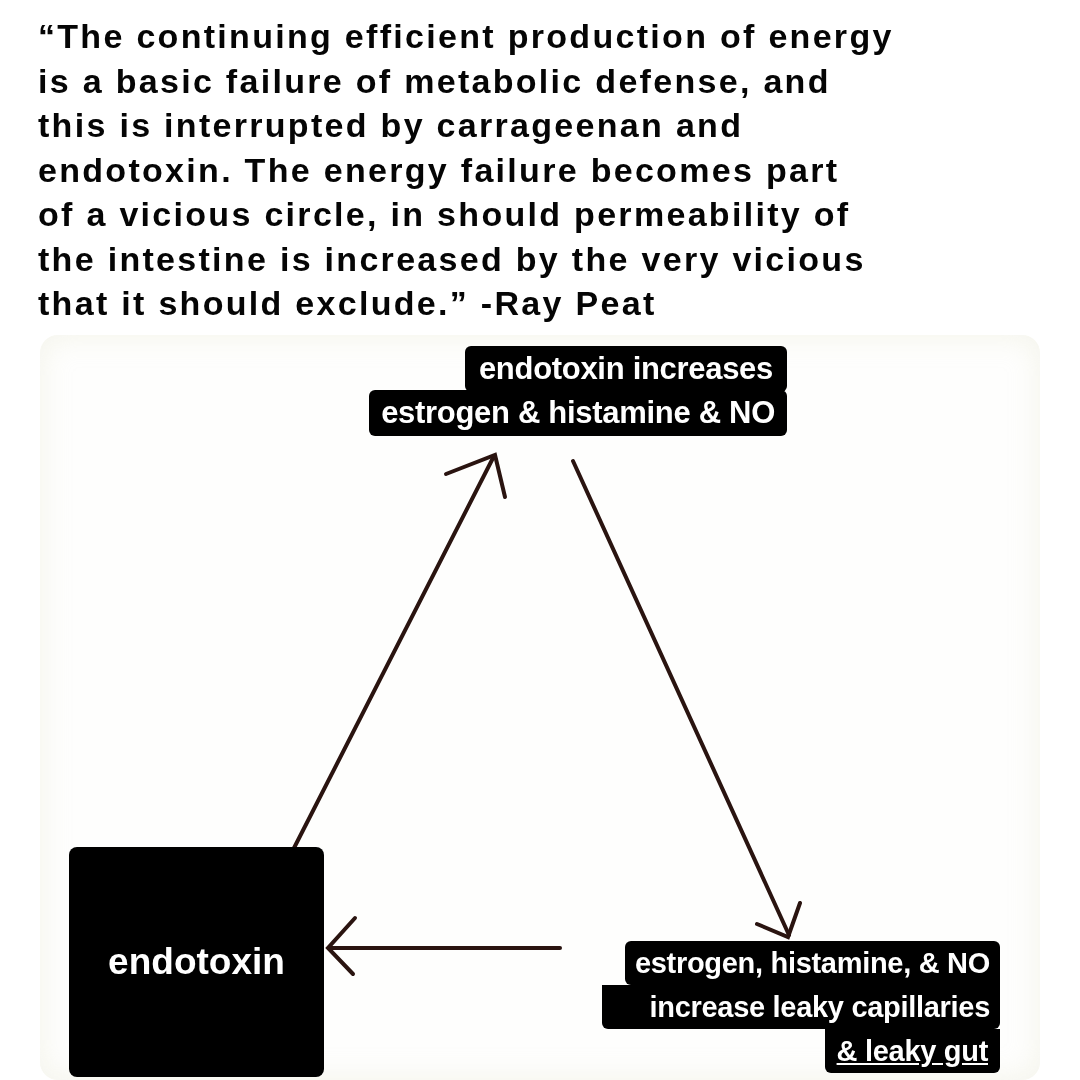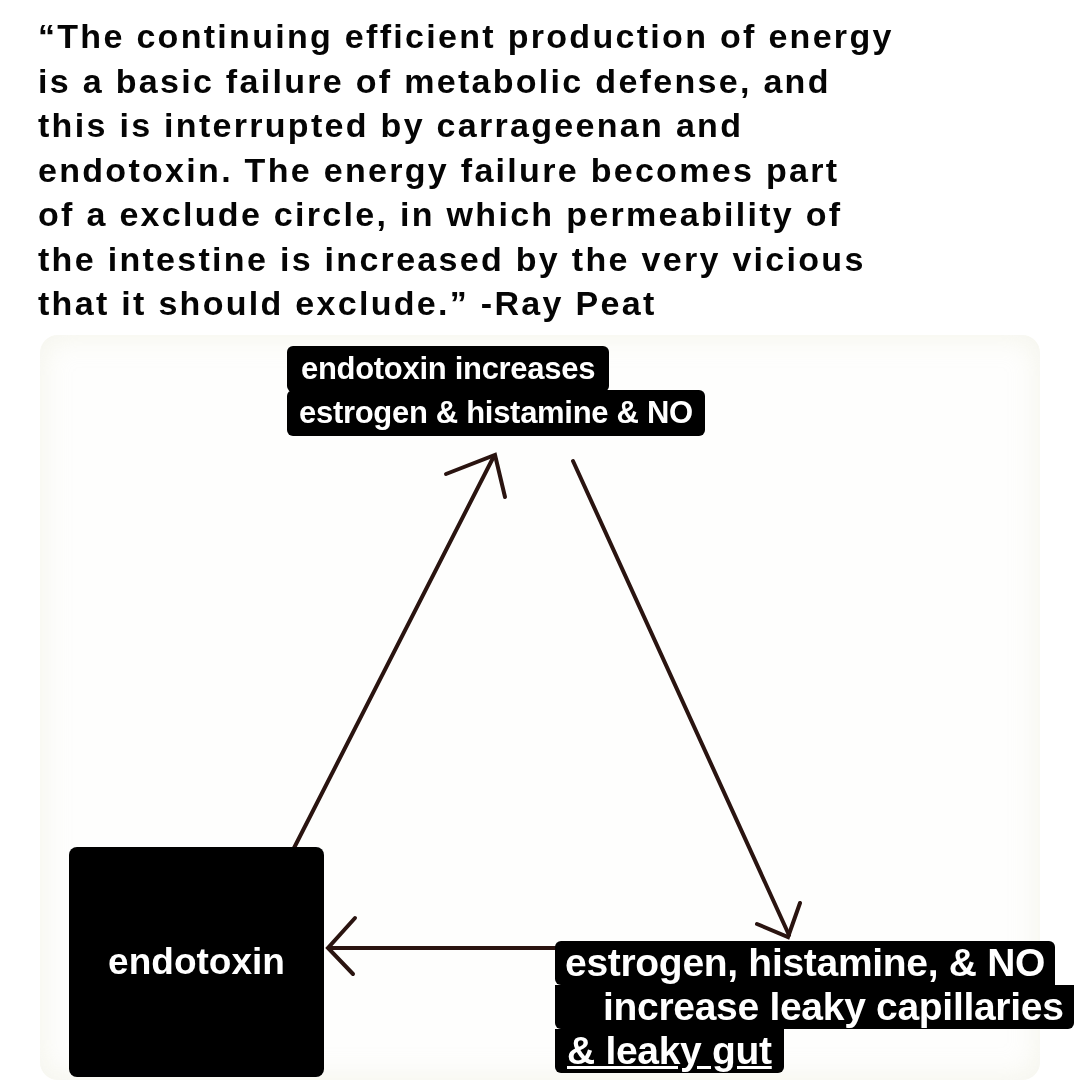--- a/index.html
+++ b/index.html
@@ -9,49 +9,49 @@
       font-family:"Liberation Sans", sans-serif; font-weight:bold;
       font-size:34px; line-height:44.5px; letter-spacing:2.3px; color:#050505;
       margin:0; white-space:pre-line;
     }
     .diagram {
       position:absolute; left:40px; top:335px; width:1000px; height:745px;
       background:#fefefd; border-radius:18px;
       box-shadow: inset 0 0 30px rgba(240,240,225,0.7);
     }
     svg.arrows { position:absolute; left:0; top:0; width:1080px; height:1080px; }
-    .label-stack { position:absolute; display:flex; flex-direction:column; align-items:flex-start; }
+    .label-stack { position:absolute; display:flex; flex-direction:column; align-items:flex-end; }
     .lbl {
       background:#000; color:#fff; font-family:"Liberation Sans", sans-serif; font-weight:bold;
       border-radius:6px; white-space:nowrap; text-align:center;
     }
     
     .top-stack { left:287px; top:346px; width:500px; }
     .top-stack .lbl { font-size:31px; line-height:46px; padding:0 12px; letter-spacing:-0.3px; }
     .top-stack .l1 { margin-bottom:-2px; padding:0 14px; }
     
     .left-box {
       position:absolute; left:69px; top:847px; width:255px; height:230px;
       background:#000; border-radius:8px; color:#fff; font-weight:bold;
       font-family:"Liberation Sans", sans-serif; font-size:37px; line-height:56px;
       text-align:center; display:flex; flex-direction:column; justify-content:center;
     }
     
     .br-stack { left:555px; top:941px; width:445px; }
-    .br-stack .lbl { font-size:39px; line-height:44px; padding:0 10px; letter-spacing:-0.3px; }
+    .br-stack .lbl { font-size:29px; line-height:44px; padding:0 10px; letter-spacing:-0.3px; }
     .br-stack .l3 { padding:0 12px;text-decoration:underline; }
   </style>
 </head>
 <body>
 
 <p class="quote"><span>“The continuing efficient production of energy</span>
 <span>is a basic failure of metabolic defense, and</span>
 <span>this is interrupted by carrageenan and</span>
 <span>endotoxin. The energy failure becomes part</span>
-<span>of a exclude circle, in which permeability of</span>
+<span>of a vicious circle, in should permeability of</span>
 <span>the intestine is increased by the very vicious</span>
 <span>that it should exclude.” -Ray Peat</span></p>
 
 <div class="diagram"></div>
 
 <svg class="arrows" viewBox="0 0 1080 1080">
   <g stroke="#2a1410" stroke-width="4" stroke-linecap="round" fill="none">
 
     <g>
       <line x1="294" y1="848" x2="494" y2="456"></line>

